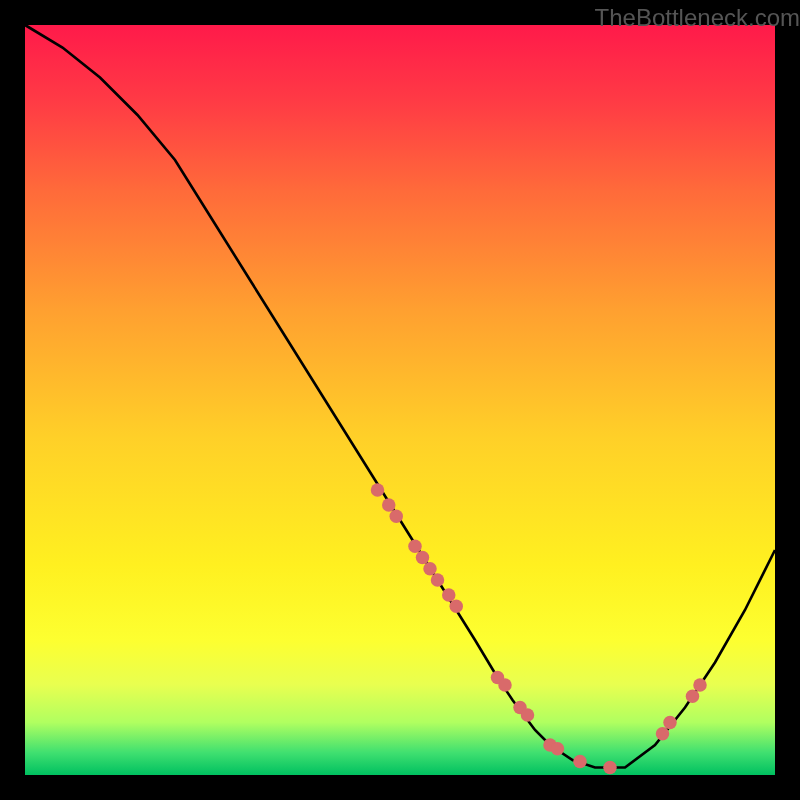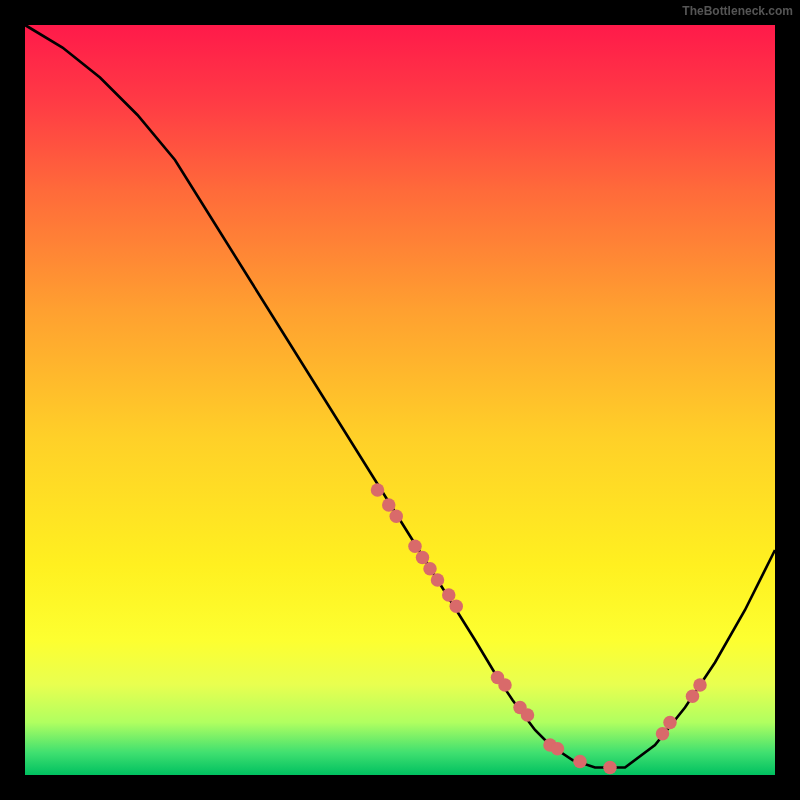--- a/index.html
+++ b/index.html
@@ -7,24 +7,24 @@
     width: 800px;
     height: 800px;
     background: #000;
     position: relative;
     font-family: Arial, sans-serif;
     overflow: hidden;
   }
   .watermark {
     position: absolute;
     top: 4px;
-    right: 7px;
+    right: 0;
     color: #555;
-    font-size: 12px;
-    font-weight: bold;
+    font-size: 24px;
+    font-weight: normal;
     z-index: 10;
   }
   .plot-area {
     position: absolute;
     left: 25px;
     top: 25px;
     width: 750px;
     height: 750px;
   }
   .gradient-bg {

